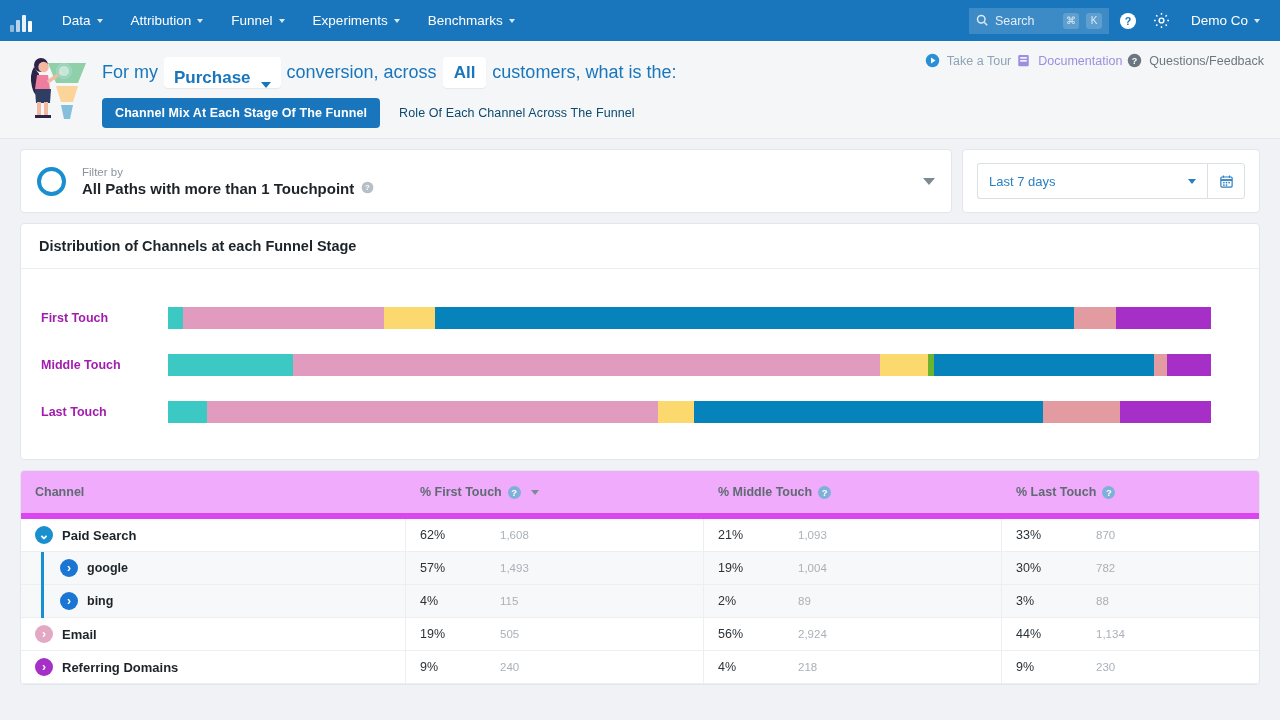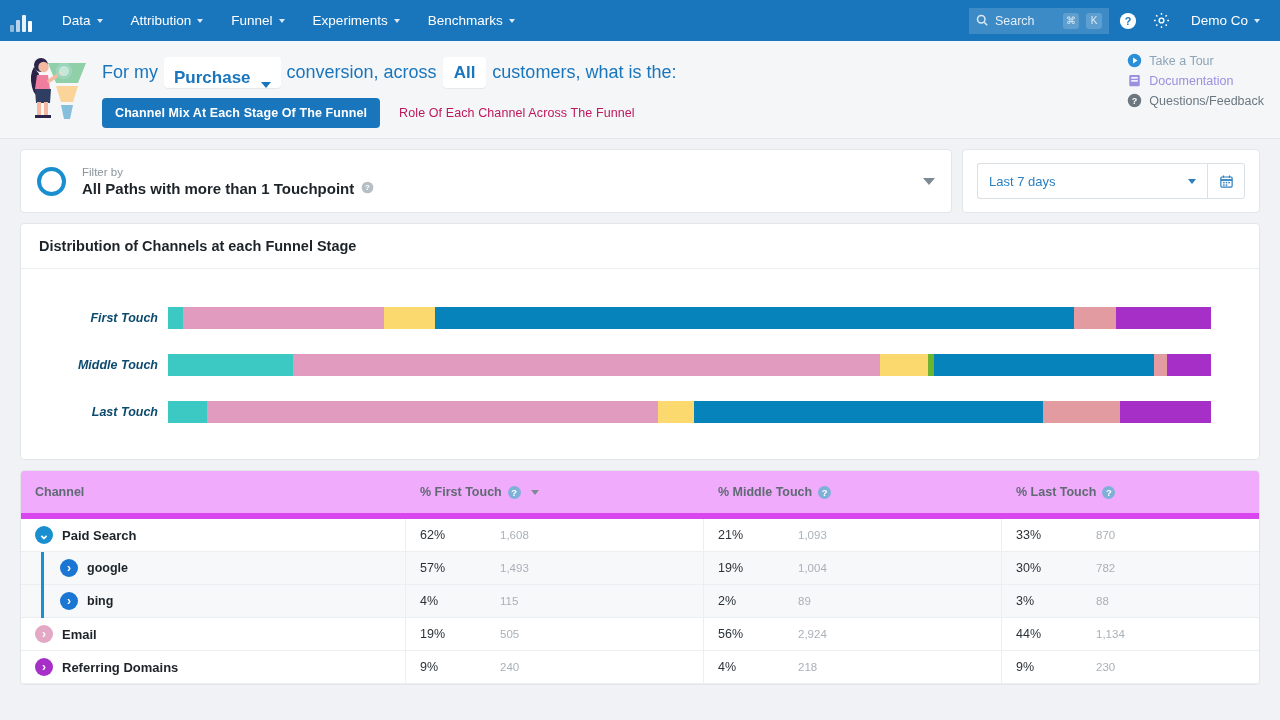--- a/index.html
+++ b/index.html
@@ -88,27 +88,27 @@
     display: flex; align-items: center; padding: 0 11px;
     font-size: 17px; font-weight: bold; color: #1a76bc; cursor: pointer;
     box-shadow: 0 1px 1px rgba(0,0,0,.06);
   }
   .qtabs { display: flex; align-items: center; gap: 6px; margin-top: 10px; margin-left: 6px; }
   .qtab-active {
     background: #1a76bc; color: #fff; font-size: 12.5px; font-weight: bold;
     border-radius: 4px; padding: 8px 13px; cursor: pointer; letter-spacing: .1px;
   }
   .qtab {
-    color: #be185d; font-size: 12.5px; padding: 8px 13px;
+    color: #0c4a6e; font-size: 12.5px; padding: 8px 13px;
     cursor: pointer; letter-spacing: .1px;
   }
 
   .qlinks {
     position: absolute; right: 16px; top: 12px;
-    display: flex; flex-direction: column; align-items: flex-start; gap: 5px;
+    display: flex; flex-direction: row; align-items: center; gap: 5px;
   }
   .qlink { display: flex; align-items: center; gap: 7px; font-size: 12.5px; cursor: pointer; }
   .qlink-tour { color: #8fa3b8; }
   .qlink-doc { color: #9b8fe0; }
   .qlink-q { color: #6b7780; }
   .licon { width: 15px; height: 15px; flex: none; }
 
   
   .filterbar { display: flex; gap: 10px; padding: 10px 20px 0 20px; }
   .filter-card {
@@ -155,22 +155,22 @@
     border: 1px solid #e2e6ea; border-radius: 4px;
   }
   .chart-title {
     font-size: 14.5px; font-weight: bold; color: #1d2429;
     padding: 14px 18px; border-bottom: 1px solid #eceff1;
   }
   .chart-body { padding: 38px 48px 36px 20px; }
   .bar-row { display: flex; align-items: center; margin-bottom: 25px; }
   .bar-row:last-child { margin-bottom: 0; }
   .bar-label {
-    width: 127px; text-align: right; padding-right: 10px;
-    font-size: 12.5px; font-weight: bold; color: #0c4a6e; flex: none; font-style: italic;
+    width: 127px; padding-right: 10px;
+    font-size: 12.5px; font-weight: bold; color: #a21caf; flex: none;
   }
   .bar-track { flex: 1; height: 22px; display: flex; }
   .seg { height: 100%; }
 
   
   .table-card {
     margin: 10px 20px 0 20px; background: #fff;
     border: 1px solid #e2e6ea; border-radius: 4px; overflow: hidden;
   }
   .thead { display: flex; background: #f0abfc; border-bottom: 6px solid #d946ef; }

